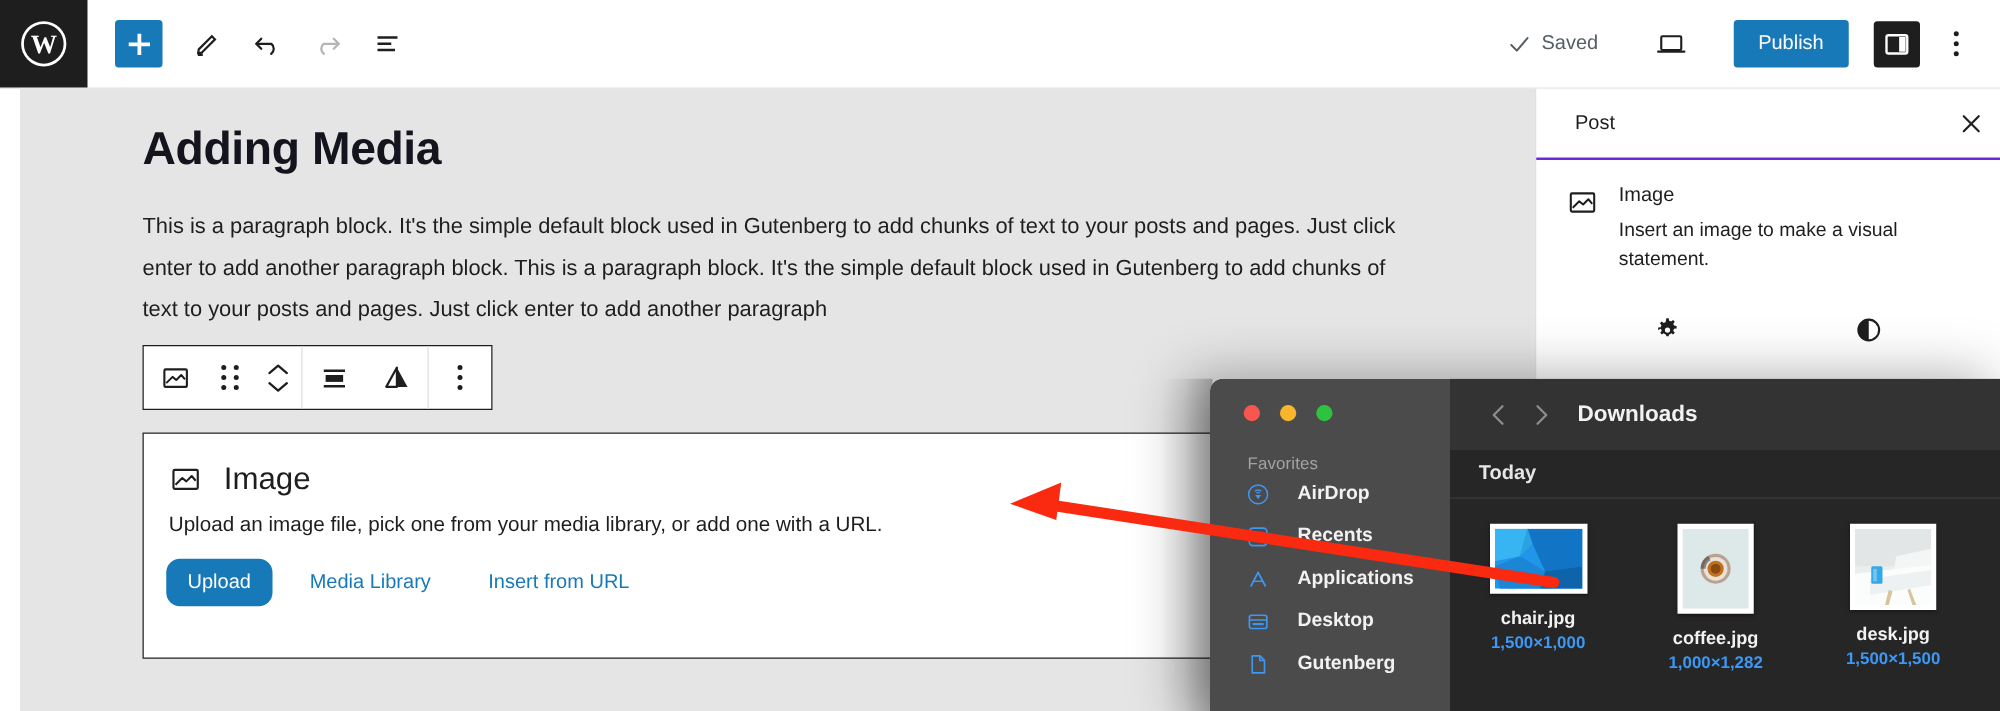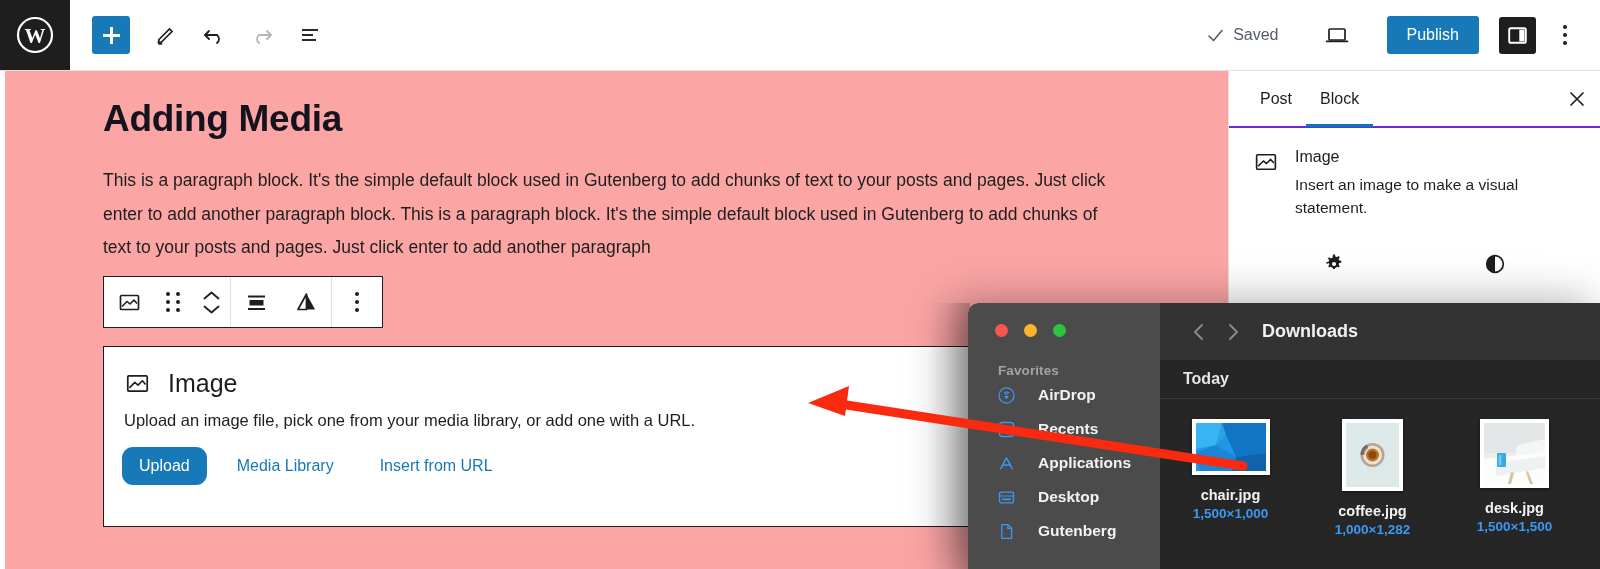--- a/index.html
+++ b/index.html
@@ -52,22 +52,22 @@
   .sidebar-toggle {
     width: 37px; height: 37px; background:#1e1e1e; border-radius:3px;
     display:flex; align-items:center; justify-content:center; margin-left: 20px; cursor:pointer;
   }
   .kebab-btn { width:34px; height:40px; display:flex; align-items:center; justify-content:center; margin-left: 12px; cursor:pointer; }
   .kebab-dots { display:flex; flex-direction:column; gap:4px; align-items:center; }
   .kebab-dots i { width:4px; height:4px; background:#1e1e1e; border-radius:50%; display:block; }
 
   
   .canvas {
-    position:absolute; top:71px; left:5px; width:1228px; height:498px;
-    background:#fca5a5; overflow:hidden;
+    position:absolute; top:71px; left:16px; width:1228px; height:498px;
+    background:#e5e5e5; overflow:hidden;
   }
   .post-title {
     font-size: 37px; font-weight: bold; color:#14141e; letter-spacing:-0.3px;
     margin: 27px 0 0 98px;
   }
   .post-para {
     width: 1018px; margin: 24px 0 0 98px;
     font-size: 17.5px; line-height: 1.92; color: #1e1e1e;
   }
 
@@ -138,21 +138,21 @@
     box-shadow: -18px 0 45px rgba(0,0,0,0.34);
     display:flex;
   }
   .finder-sidebar {
     width: 192px; background:#4b4b4b; flex:0 0 192px; position:relative;
     border-radius: 10px 0 0 0;
   }
   .traffic { display:flex; gap:16px; padding: 21px 0 0 27px; }
   .traffic i { width:13px; height:13px; border-radius:50%; display:block; }
   .tl-red { background:#f9564f; } .tl-yellow { background:#f9b52c; } .tl-green { background:#2dc33e; }
-  .fav-header { color:#a3a3a3; font-size:13.5px; font-weight:bold; margin: 26px 0 0 30px; letter-spacing:0.1px; }
+  .fav-header { color:#a3a3a3; font-size:13.5px; font-weight:normal; margin: 26px 0 0 30px; letter-spacing:0.1px; }
   .fav-item {
     display:flex; align-items:center; gap:23px; margin: 0 0 0 30px; height: 34px;
     color:#f2f2f2; font-size:15.5px; font-weight:bold; cursor:pointer;
   }
   .fav-item:first-of-type { margin-top: 7px; }
 
   .finder-main { flex:1; background:#262626; display:flex; flex-direction:column; }
   .finder-toolbar {
     height: 57px; background:#333333; display:flex; align-items:center; padding-left: 22px; gap: 0;
   }
@@ -339,21 +339,20 @@
         <button class="upload-btn">Upload</button>
         <button class="link-btn">Media Library</button>
         <button class="link-btn">Insert from URL</button>
       </div>
     </div>
   </div>
 
   <div class="settings-sidebar">
     <div class="ss-tabs">
       <button class="ss-tab">Post</button>
-      <button class="ss-tab active">Block</button>
       <div class="ss-close">
         <svg width="20" height="20" viewBox="0 0 20 20">
           <path d="M4 4 L16 16 M16 4 L4 16" stroke="#1e1e1e" stroke-width="1.7" stroke-linecap="round"></path>
         </svg>
       </div>
     </div>
 
     <div class="ss-body">
       <div class="ss-blockrow">
         <svg width="26" height="26" viewBox="0 0 25 25" style="flex:0 0 26px;margin-top:1px;">

